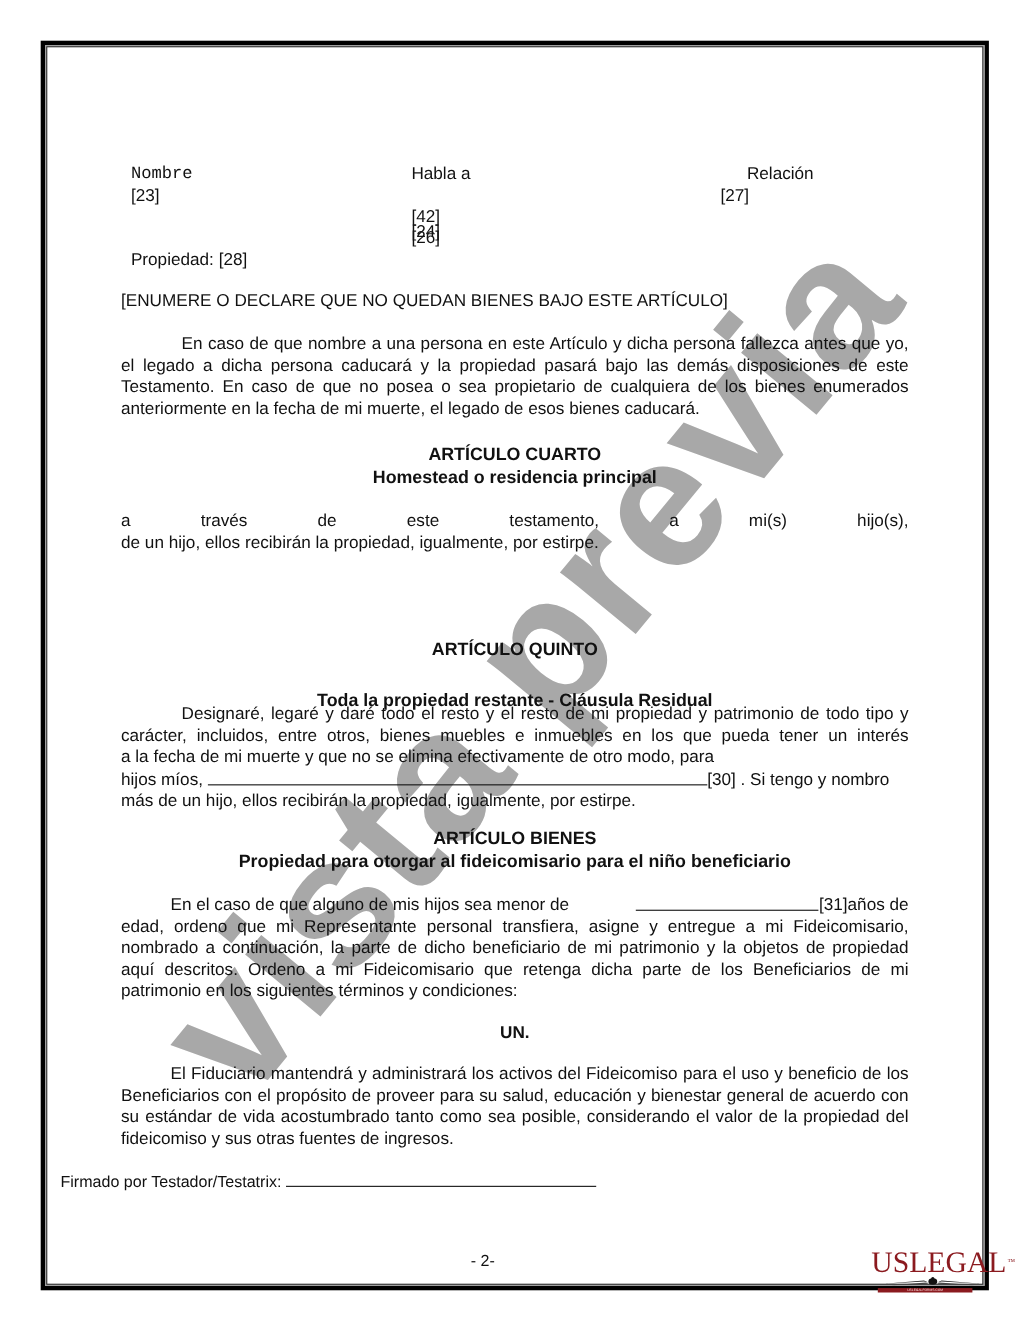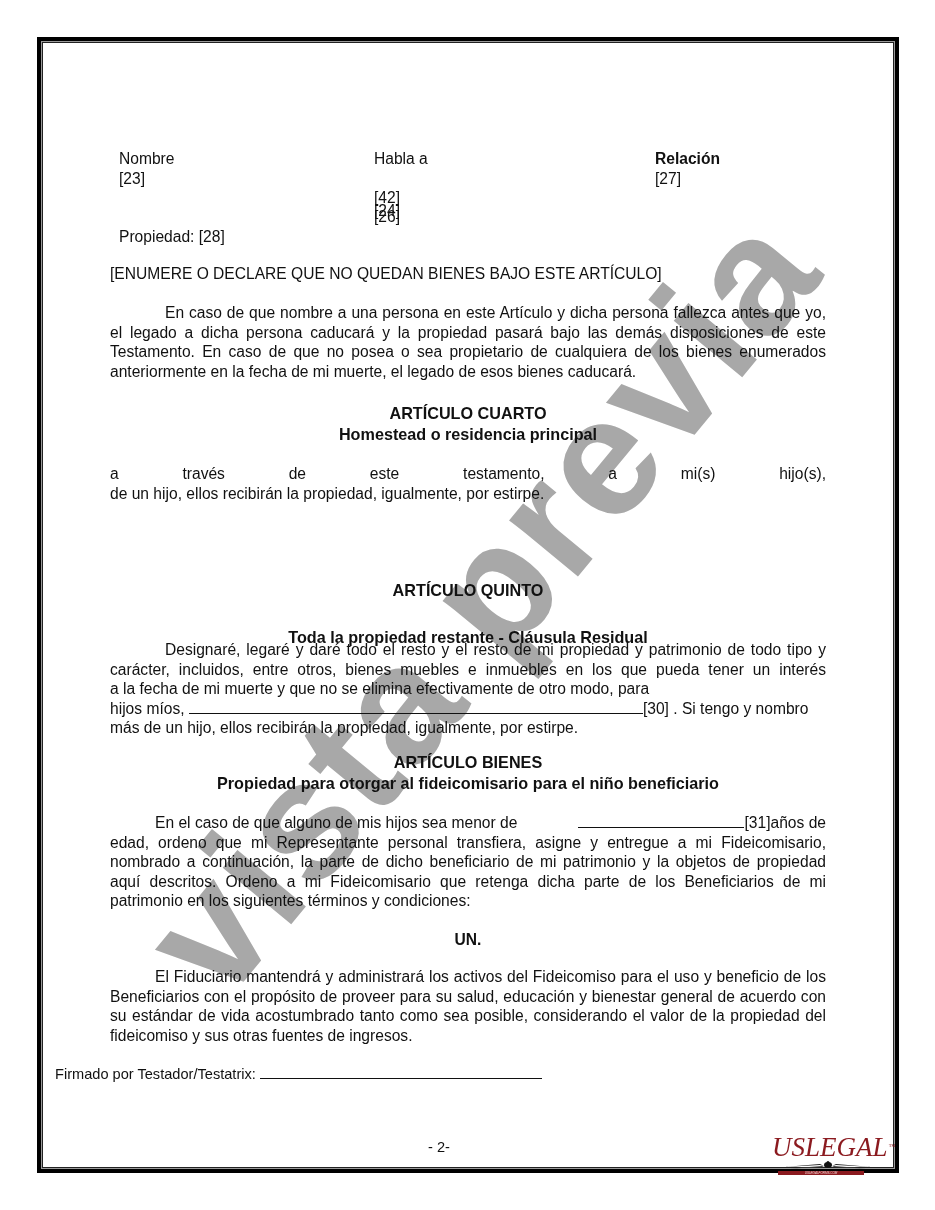--- a/index.html
+++ b/index.html
@@ -27,41 +27,41 @@
   .para .indent { display:inline-block; width:55px; }
   .heading { position:absolute; left:0; width:716px; text-align:center; font-weight:bold;
              line-height:21px; font-size:16.2px; }
   .blank { display:inline-block; border-bottom:1px solid #111; height:14px; vertical-align:baseline; }
   .justify-line { display:flex; justify-content:space-between; width:716px; }
 
   .footer-sig { position:absolute; left:55px; top:1064px; font-size:14.6px; line-height:18px; z-index:2; white-space:nowrap; }
   .footer-sig .sigline { display:inline-block; width:282px; border-bottom:1px solid #111; height:14px; margin-left:4px; vertical-align:baseline; }
   .pagenum { position:absolute; left:428px; top:1139px; font-size:14.6px; z-index:2; }
 
-  .logo { position:absolute; left:772px; top:1134px; width:110px; height:44px; z-index:3;font-style:italic; }
+  .logo { position:absolute; left:792px; top:1134px; width:110px; height:44px; z-index:3; }
   .logo-text { font-family:"Liberation Serif", serif; font-size:27px; color:#8b1a1f; letter-spacing:0px; line-height:27px; white-space:nowrap; }
   .logo-text .tm { font-size:7px; vertical-align:top; margin-left:1px; }
   .logo-eagle { position:absolute; left:8px; top:27px; width:96px; height:8px; }
   .logo-strip { position:absolute; left:6px; top:37px; width:86px; height:4px; background:#8b1a1f; font-size:3px; color:#f4d6d6; text-align:center; line-height:4px; overflow:hidden; }
 </style>
 </head>
 <body>
 
 <div class="frame-outer"></div>
 <div class="frame-gap"></div>
 <div class="frame-inner"></div>
 
 <div class="watermark">vista previa</div>
 
 <div class="content">
 
   <div>
-    <span class="abs col-head" style="left:9px; top:149px;">Nombre</span>
+    <span class="abs col-head" style="left:9px; top:149px;font-family:Liberation Mono, monospace;">Nombre</span>
     <span class="abs col-head" style="left:264px; top:149px;">Habla a</span>
-    <span class="abs col-head" style="left:545px; top:149px;font-weight:bold;">Relación</span>
+    <span class="abs col-head" style="left:569px; top:149px;">Relación</span>
 
     <span class="abs" style="left:9px; top:169px;">[23]</span>
     <span class="abs" style="left:264px; top:169px;margin-top:32px;">[24]</span>
     <span class="abs" style="left:264px; top:188px;">[42]</span>
     <span class="abs" style="left:264px; top:207px;">[26]</span>
     <span class="abs" style="left:545px; top:169px;">[27]</span>
 
     <span class="abs" style="left:9px; top:227px;">Propiedad: [28]</span>
   </div>
 

